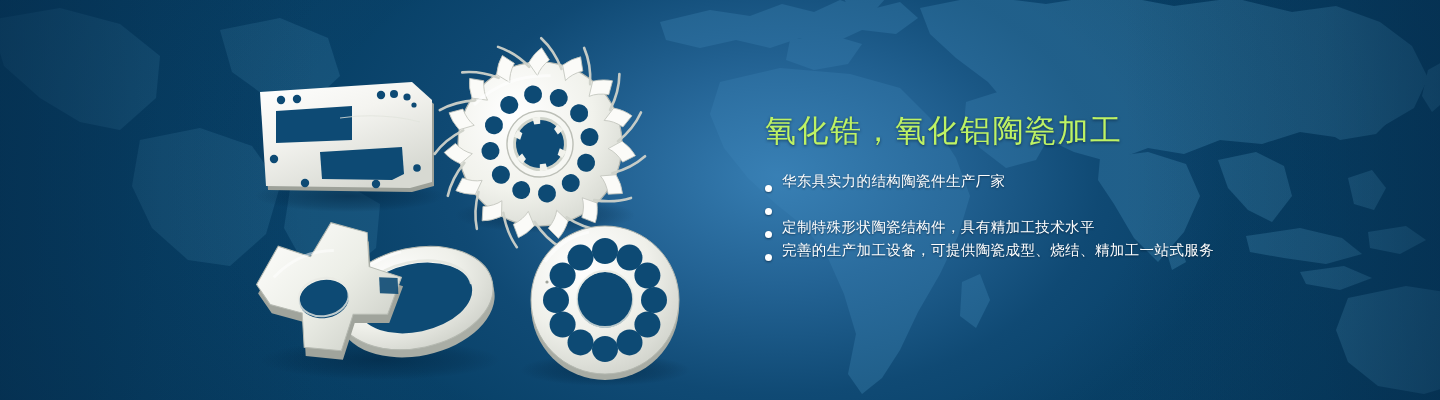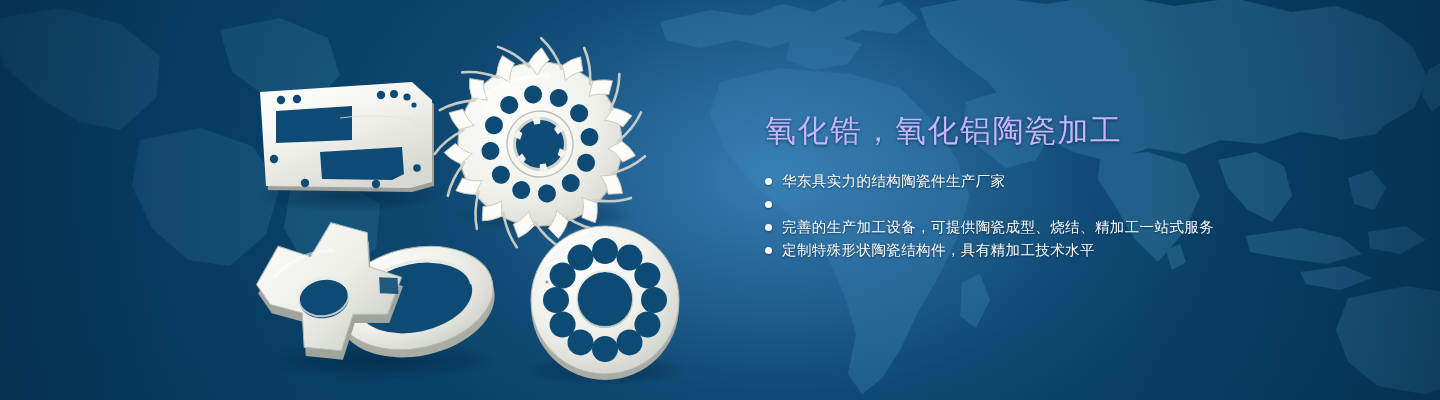--- a/index.html
+++ b/index.html
@@ -84,30 +84,30 @@
   .text-block {
     position: absolute;
     left: 765px;
     top: 112px;
     width: 600px;
   }
   .headline {
     font-size: 31px;
     line-height: 38px;
     letter-spacing: 1.5px;
-    color: #c4b5fd;
+    color: #bef264;
     font-weight: 400;
     text-shadow: 0 1px 3px rgba(2,22,42,0.65);
     margin: 0 0 20px 0;
     white-space: nowrap;
   }
   .bullets { list-style: none; margin: 0; padding: 0; }
   .bullet {
     display: flex;
-    align-items: center;
+    align-items: flex-end;
     height: 22px;
     margin-bottom: 1px;
     white-space: nowrap;
   }
   .bullet-dot {
     flex: 0 0 auto;
     width: 7px;
     height: 7px;
     border-radius: 50%;
     background: #ffffff;
@@ -391,24 +391,24 @@
         <span class="bullet-dot"></span>
         <span class="bullet-text">华东具实力的结构陶瓷件生产厂家</span>
       </li>
 
       <li class="bullet">
         <span class="bullet-dot"></span>
       </li>
 
       <li class="bullet">
         <span class="bullet-dot"></span>
+        <span class="bullet-text">定制特殊形状陶瓷结构件，具有精加工技术水平</span>
+      </li>
+
+      <li class="bullet">
+        <span class="bullet-dot"></span>
         <span class="bullet-text">完善的生产加工设备，可提供陶瓷成型、烧结、精加工一站式服务</span>
       </li>
 
-      <li class="bullet">
-        <span class="bullet-dot"></span>
-        <span class="bullet-text">定制特殊形状陶瓷结构件，具有精加工技术水平</span>
-      </li>
-
     </ul>
   </div>
 
 </div>
 
 </body></html>

